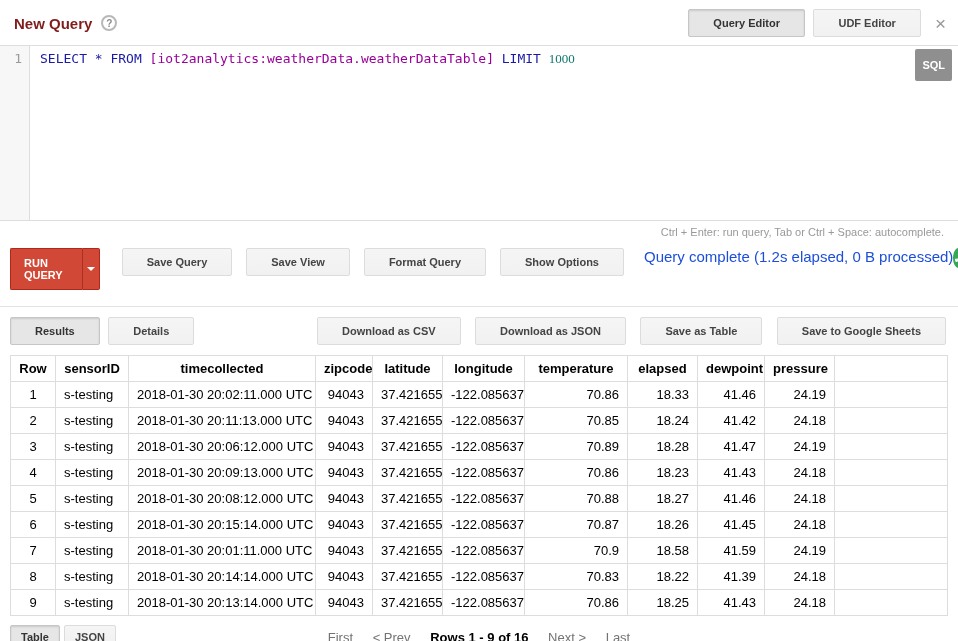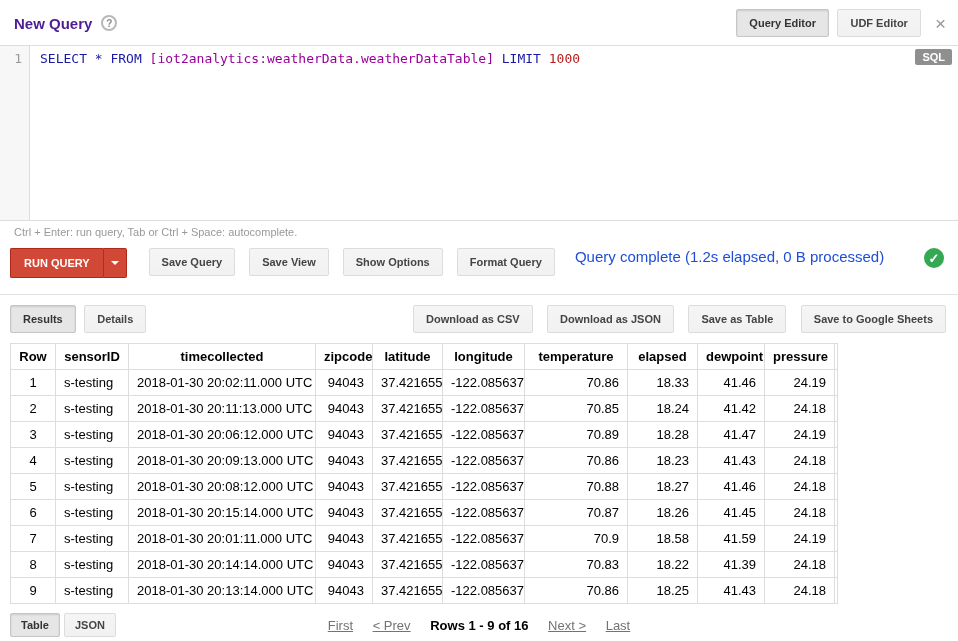--- a/index.html
+++ b/index.html
@@ -5,30 +5,30 @@
   * { box-sizing: border-box; }
   html,body { margin:0; padding:0; background:#fff; }
   body {
     width: 958px; min-height: 641px;
     font-family: "Liberation Sans", sans-serif;
     color: #000;
   }
 
   
   .top-header { display:flex; align-items:center; padding:9px 12px 8px 14px; }
-  .page-title { font-size:15px; font-weight:bold; color:#4c1d95; }
+  .page-title { font-size:15px; font-weight:bold; color:#7f1d1d; }
   .help-icon {
     margin-left:9px; width:16px; height:16px; border-radius:50%;
     border:2px solid #b8b8b8; color:#8a8a8a; font-size:10px; font-weight:bold;
     display:flex; align-items:center; justify-content:center; cursor:pointer;
   }
   .spacer { flex:1; }
 
   .gbtn {
-    display:inline-block; padding:7px 12px; font-size:11px; font-weight:bold;
+    display:inline-block; padding:7px 24px; font-size:11px; font-weight:bold;
     color:#444; background:linear-gradient(#f5f5f5,#f1f1f1);
     border:1px solid #dcdcdc; border-radius:2px; cursor:pointer; white-space:nowrap;
   }
   .gbtn.pressed {
     background:#e6e6e6; border-color:#c6c6c6; color:#333;
     box-shadow:inset 0 1px 2px rgba(0,0,0,.12);
   }
   .editor-toggles .gbtn { margin-left:4px; }
   .close-icon { margin-left:14px; color:#999; font-size:19px; line-height:1; cursor:pointer; }
 
@@ -41,26 +41,26 @@
     width:30px; background:#f7f7f7; border-right:1px solid #ddd;
     color:#999; font:13px "DejaVu Sans Mono", monospace;
     text-align:right; padding:5px 7px 0 0;
   }
   .code-area {
     flex:1; padding:5px 10px; font:13px "DejaVu Sans Mono", monospace;
     white-space:pre; cursor:text;
   }
   .tok-kw  { color:#1a1aa6; }
   .tok-ref { color:#990099; }
-  .tok-num { color:#b91c1c; }
+  .tok-num { color:#0f766e;font-family:Liberation Serif, serif; }
   .sql-badge {
     position:absolute; top:3px; right:6px; background:#8f8f8f; color:#fff;
-    font-size:11px; font-weight:bold; padding:2px 7px; border-radius:2px;
-  }
-  .hint-row { text-align:left; padding:5px 14px 2px; color:#999; font-size:11px; }
+    font-size:11px; font-weight:bold; padding:10px 7px; border-radius:2px;
+  }
+  .hint-row { text-align:right; padding:5px 14px 2px; color:#999; font-size:11px; }
 
   
   .toolbar { display:flex; align-items:flex-start; padding:8px 14px 16px 10px; }
   .run-button { display:inline-flex; cursor:pointer; margin-right:22px; }
   .run-main {
     background:#d14836; color:#fff; font-size:11px; font-weight:bold;
     padding:8px 13px; border:1px solid #b0281a; border-right:none;
     border-radius:2px 0 0 2px;
   }
   .run-arrow {
@@ -82,21 +82,21 @@
 
   .divider { border-top:1px solid #e2e2e2; }
 
   
   .results-bar { display:flex; padding:10px 12px 8px 10px; }
   .results-bar .tabs .gbtn { margin-right:4px; }
   .results-bar .actions .gbtn { margin-left:10px; }
 
   
   .results-table {
-    width:828px; margin:2px 10px 0; border-collapse:collapse;
+    width:938px; margin:2px 10px 0; border-collapse:collapse;
     table-layout:fixed; font-size:13px; border:1px solid #ccc;
   }
   .results-table th, .results-table td {
     border:1px solid #ddd; padding:4px 8px; height:26px; overflow:hidden;
     white-space:nowrap;
   }
   .results-table th { font-weight:bold; text-align:center; }
   .c-center { text-align:center; }
   .c-left   { text-align:left; }
   .c-right  { text-align:right; }
@@ -137,22 +137,22 @@
 
 <div class="toolbar">
   <span class="run-button">
     <span class="run-main">RUN QUERY</span>
     <span class="run-arrow">
       <span class="caret-down"></span>
     </span>
   </span>
   <span class="gbtn">Save Query</span>
   <span class="gbtn">Save View</span>
+  <span class="gbtn">Format Query</span>
   <span class="gbtn">Show Options</span>
-  <span class="gbtn">Format Query</span>
   <span class="status-text">Query complete (1.2s elapsed, 0 B processed)</span>
   <span class="spacer"></span>
   <span class="check-circle">✓</span>
 </div>
 
 <div class="divider"></div>
 
 <div class="results-bar">
   <span class="tabs">
     <span class="gbtn pressed">Results</span>

